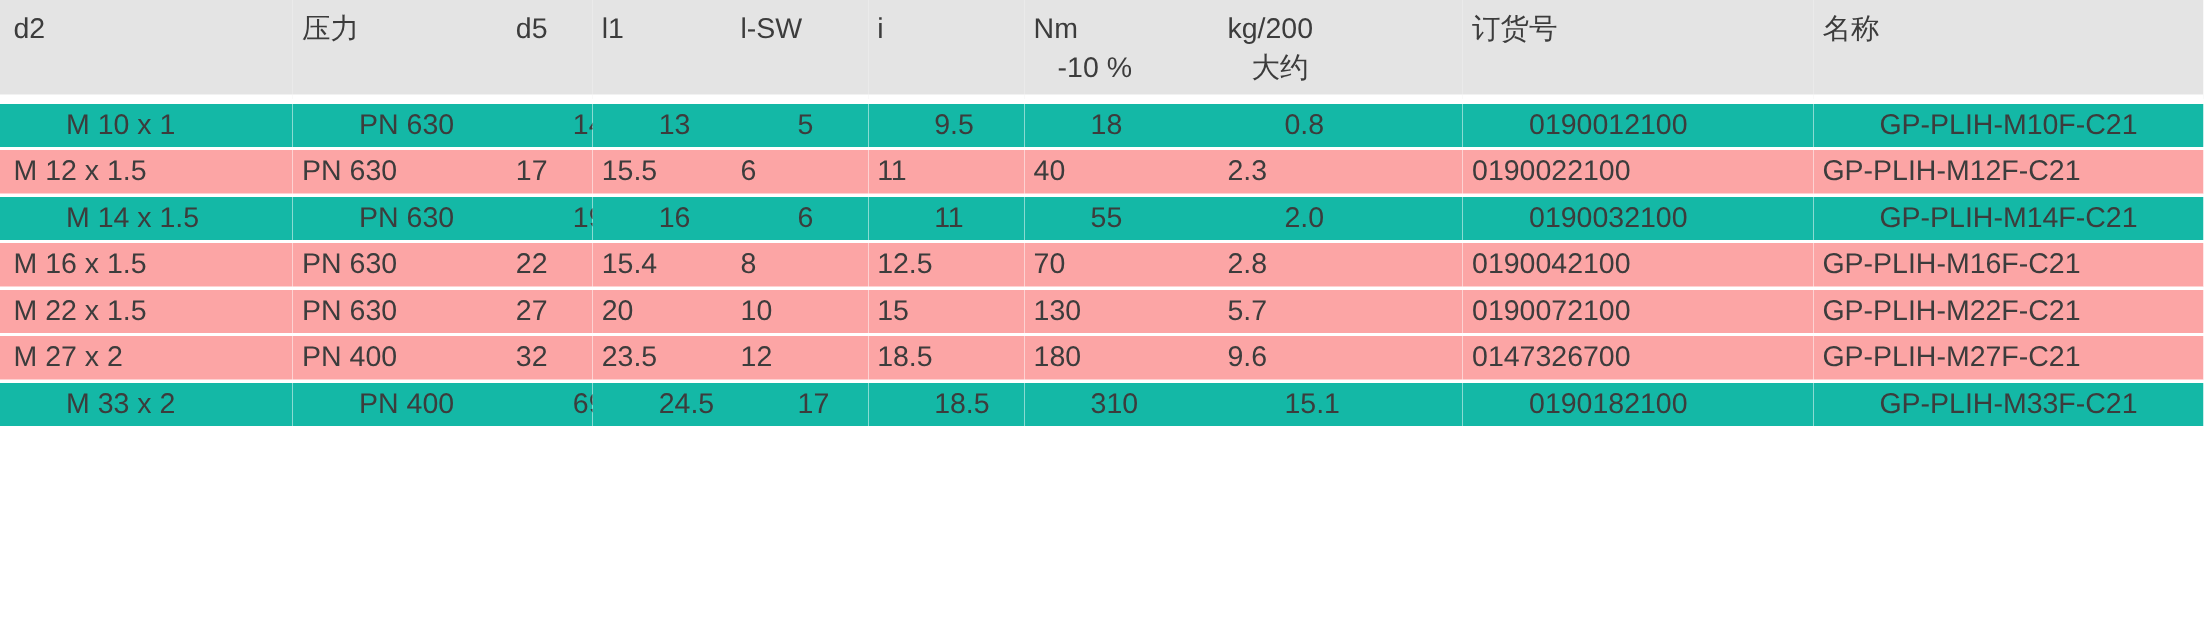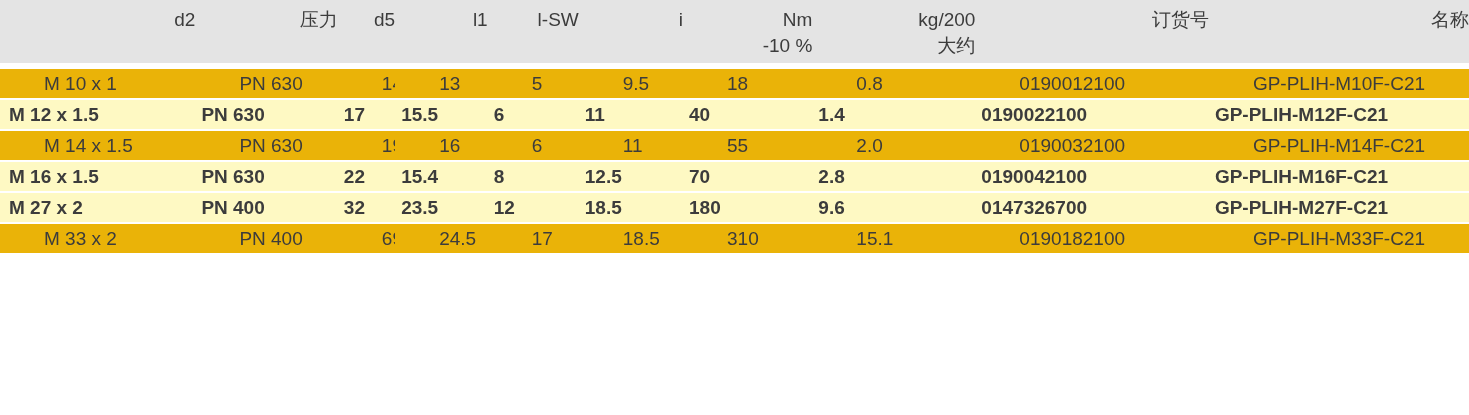--- a/index.html
+++ b/index.html
@@ -27,41 +27,41 @@
   col.c4 { width: 6.2%; }
   col.c5 { width: 7.1%; }
   col.c6 { width: 8.8%; }
   col.c7 { width: 11.1%; }
   col.c8 { width: 15.9%; }
   col.c9 { width: 17.7%; }
 
   thead th {
     background: #e4e4e4;
     font-weight: normal;
-    text-align: right;
+    text-align: left;
     vertical-align: top;
     height: 56px;
     padding: 7px 0 0 6px;
     line-height: 26px;
     border-bottom: 6px solid #ffffff;
   }
   thead th:first-child { padding-left: 9px; }
-  thead .hl2 { display: block; }
+  thead .hl2 { display: block; margin-left: 16px; }
 
   tbody td {
     height: 29px;
     padding: 0 0 0 6px;
     vertical-align: middle;
     border-bottom: 2px solid #ffffff;
     white-space: nowrap;
     overflow: hidden;
   }
   tbody td:first-child { padding-left: 9px; }
-  tbody tr.stripe td { background: #eab308; padding-left: 44px; }
-  tbody tr.plain td { background: #fef9c3; font-weight: bold; }
+  tbody tr.stripe td { background: #14b8a6; padding-left: 44px; }
+  tbody tr.plain td { background: #fca5a5; }
 </style>
 </head>
 <body>
 
 <table class="spec-table">
   <colgroup>
     <col class="c0">
       <col class="c1">
       <col class="c2">
       <col class="c3">
@@ -100,21 +100,21 @@
         <td>GP-PLIH-M10F-C21</td>
       </tr>
       <tr class="plain">
         <td>M 12 x 1.5</td>
         <td>PN 630</td>
         <td>17</td>
         <td>15.5</td>
         <td>6</td>
         <td>11</td>
         <td>40</td>
-        <td>1.4</td>
+        <td>2.3</td>
         <td>0190022100</td>
         <td>GP-PLIH-M12F-C21</td>
       </tr>
       <tr class="stripe">
         <td>M 14 x 1.5</td>
         <td>PN 630</td>
         <td>19</td>
         <td>16</td>
         <td>6</td>
         <td>11</td>
@@ -127,20 +127,32 @@
         <td>M 16 x 1.5</td>
         <td>PN 630</td>
         <td>22</td>
         <td>15.4</td>
         <td>8</td>
         <td>12.5</td>
         <td>70</td>
         <td>2.8</td>
         <td>0190042100</td>
         <td>GP-PLIH-M16F-C21</td>
+      </tr>
+      <tr class="plain">
+        <td>M 22 x 1.5</td>
+        <td>PN 630</td>
+        <td>27</td>
+        <td>20</td>
+        <td>10</td>
+        <td>15</td>
+        <td>130</td>
+        <td>5.7</td>
+        <td>0190072100</td>
+        <td>GP-PLIH-M22F-C21</td>
       </tr>
       <tr class="plain">
         <td>M 27 x 2</td>
         <td>PN 400</td>
         <td>32</td>
         <td>23.5</td>
         <td>12</td>
         <td>18.5</td>
         <td>180</td>
         <td>9.6</td>

